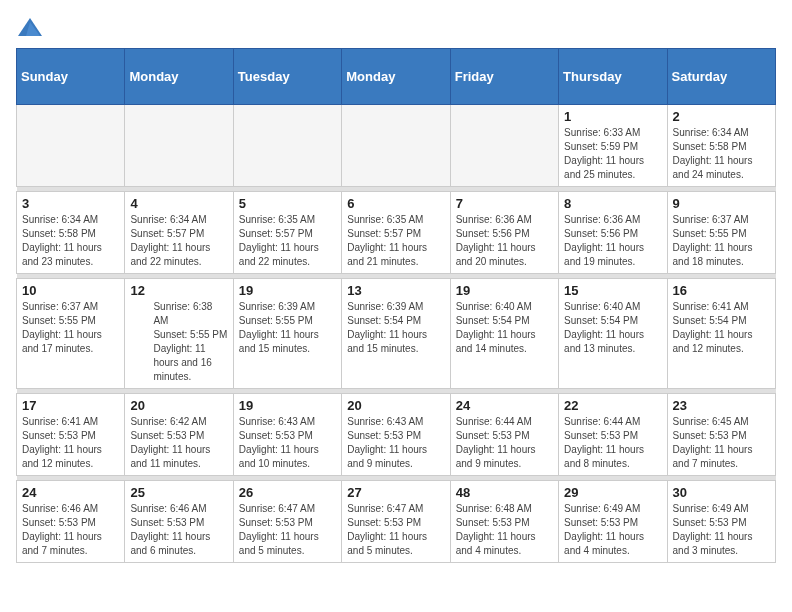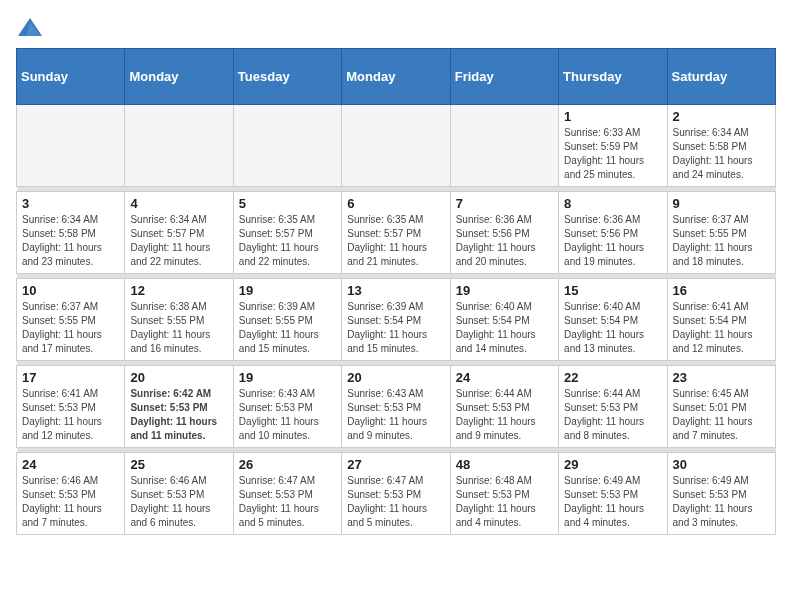--- a/index.html
+++ b/index.html
@@ -221,21 +221,21 @@
         </tr>
         <tr>
           <td>
             <span class="day-number">10</span>
             <div class="day-info" style="white-space: pre-line;">Sunrise: 6:37 AM
 Sunset: 5:55 PM
 Daylight: 11 hours and 17 minutes.</div>
           </td>
           <td>
             <span class="day-number">12</span>
-            <div class="day-info" style="white-space: pre-line;">Sunrise: 6:38 AM
+            <div class="day-info" style="white-space: pre-line; margin-left: 23px;">Sunrise: 6:38 AM
 Sunset: 5:55 PM
 Daylight: 11 hours and 16 minutes.</div>
           </td>
           <td>
             <span class="day-number">19</span>
             <div class="day-info" style="white-space: pre-line;">Sunrise: 6:39 AM
 Sunset: 5:55 PM
 Daylight: 11 hours and 15 minutes.</div>
           </td>
           <td>
@@ -274,21 +274,21 @@
         </tr>
         <tr>
           <td>
             <span class="day-number">17</span>
             <div class="day-info" style="white-space: pre-line;">Sunrise: 6:41 AM
 Sunset: 5:53 PM
 Daylight: 11 hours and 12 minutes.</div>
           </td>
           <td>
             <span class="day-number">20</span>
-            <div class="day-info" style="white-space: pre-line; font-weight: bold;">Sunrise: 6:42 AM
+            <div class="day-info" style="white-space: pre-line;">Sunrise: 6:42 AM
 Sunset: 5:53 PM
 Daylight: 11 hours and 11 minutes.</div>
           </td>
           <td>
             <span class="day-number">19</span>
             <div class="day-info" style="white-space: pre-line;">Sunrise: 6:43 AM
 Sunset: 5:53 PM
 Daylight: 11 hours and 10 minutes.</div>
           </td>
           <td>
@@ -305,21 +305,21 @@
           </td>
           <td>
             <span class="day-number">22</span>
             <div class="day-info" style="white-space: pre-line;">Sunrise: 6:44 AM
 Sunset: 5:53 PM
 Daylight: 11 hours and 8 minutes.</div>
           </td>
           <td>
             <span class="day-number">23</span>
             <div class="day-info" style="white-space: pre-line;">Sunrise: 6:45 AM
-Sunset: 5:01 PM
+Sunset: 5:53 PM
 Daylight: 11 hours and 7 minutes.</div>
           </td>
         </tr>
         <tr class="divider">
           <td></td>
           <td></td>
           <td></td>
           <td></td>
           <td></td>
           <td></td>

